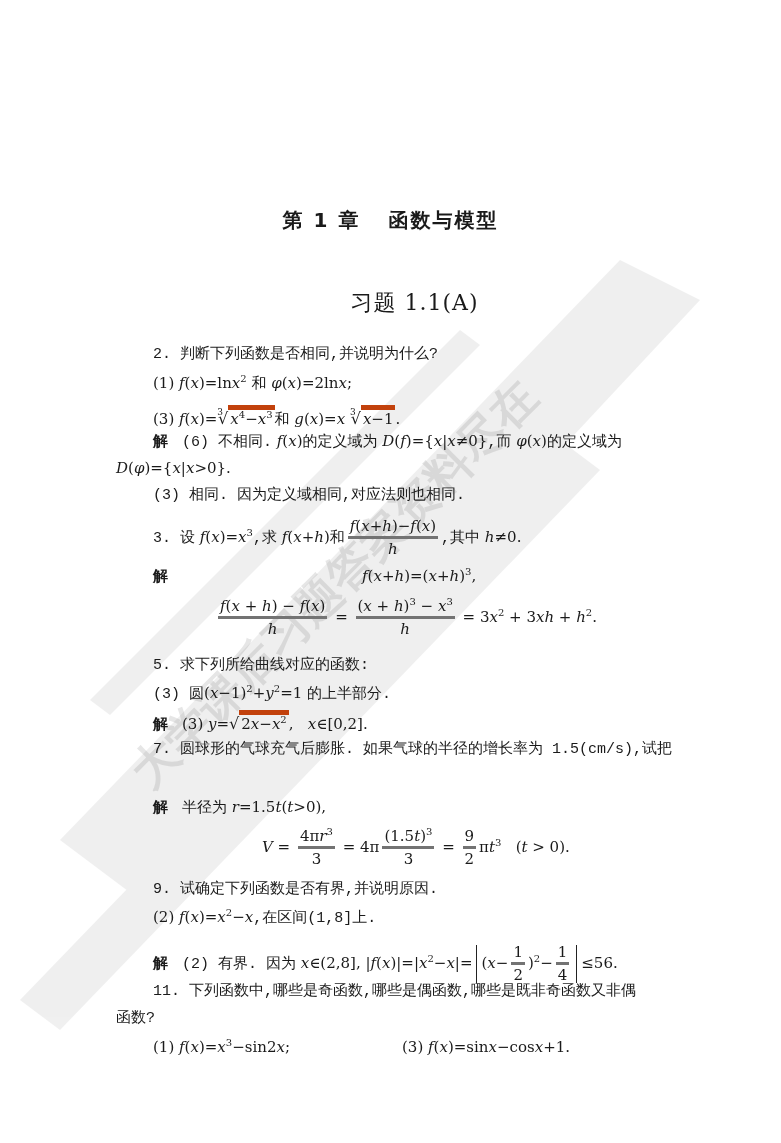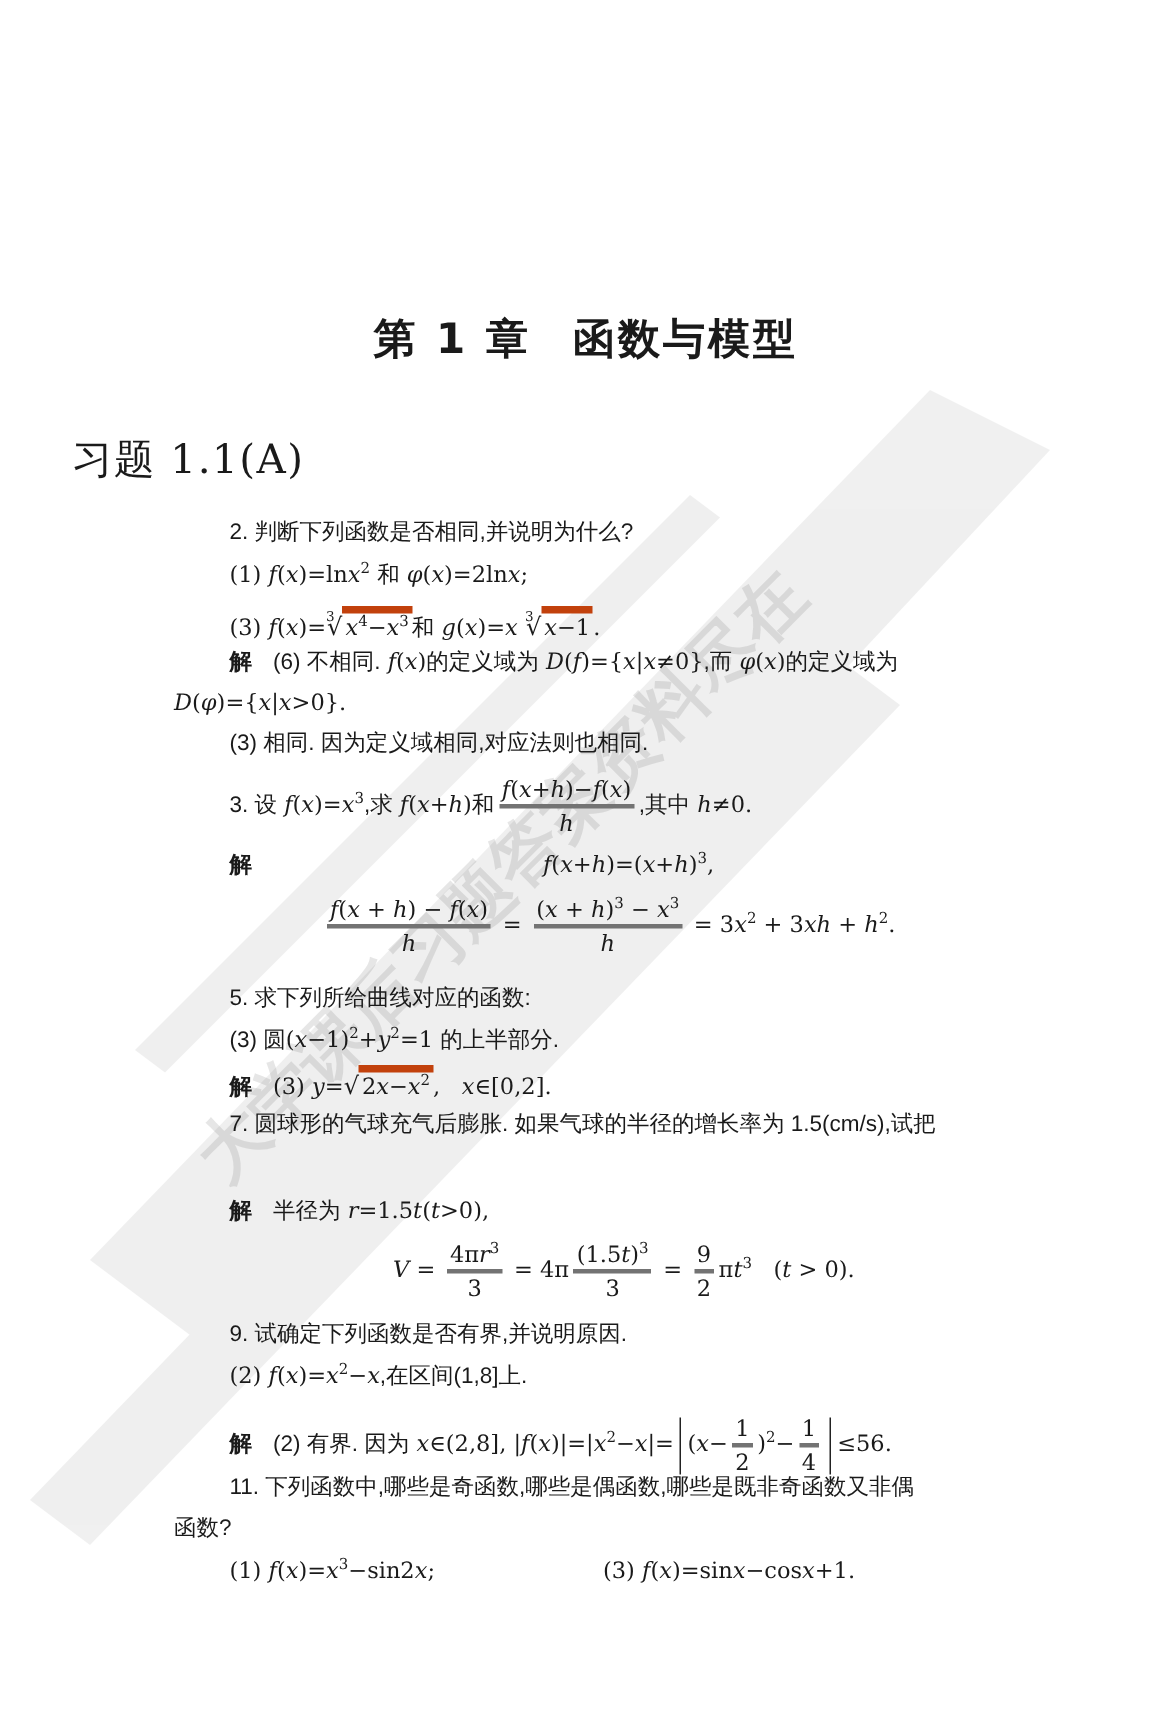--- a/index.html
+++ b/index.html
@@ -6,32 +6,32 @@
   body {
     width: 781px; height: 1143px; background: #ffffff; position: relative; overflow: hidden;
     font-family: "DejaVu Serif", "Liberation Serif", serif; color: #1a1a1a;
   }
   .watermark {
     position: absolute; left: 0; top: 0; width: 781px; height: 1143px; pointer-events: none; z-index: 0;
   }
   .page { position: absolute; left: 0; top: 0; width: 781px; height: 1143px; z-index: 1; }
   .chapter-title {
     position: absolute; top: 207px; left: 0; width: 781px; text-align: center;
-    font-family: "DejaVu Sans", "Liberation Sans", sans-serif; font-weight: bold; font-size: 28px; letter-spacing: 2px;
+    font-family: "DejaVu Sans", "Liberation Sans", sans-serif; font-weight: bold; font-size: 20px; letter-spacing: 2px;
   }
   .chapter-title .gap { display: inline-block; width: 28px; }
   .section-title {
-    position: absolute; top: 288px; left: 0; width: 781px; 
-    font-size: 27px; letter-spacing: 1px; padding-left: 48px; box-sizing: border-box;
+    position: absolute; top: 288px; left: 0; width: 781px; text-align: center;
+    font-size: 22px; letter-spacing: 1px; padding-left: 48px; box-sizing: border-box;
   }
   .line { position: absolute; font-size: 15px; white-space: nowrap; line-height: 20px; }
   .ind { left: 153px; }
   .ind0 { left: 116px; }
   .jie { font-family: "DejaVu Sans", sans-serif; font-weight: bold; margin-right: 14px; }
-  .q { font-family: Liberation Sans, sans-serif; }
+  .q { font-family: Liberation Mono, monospace; }
   i { font-style: italic; }
   sup { font-size: 10px; vertical-align: 6px; line-height: 0; }
   .frac { display: inline-flex; flex-direction: column; align-items: center; vertical-align: middle; margin: 0 3px; font-size: 15px; }
   .frac .num { border-bottom: 3px solid #737373; padding: 0 2px; line-height: 20px; }
   .frac .den { line-height: 20px; }
   .sqrt { border-top: 5px solid #c2410c; padding: 0 2px; }
   .rad { font-size: 16px; }
   .idx { font-size: 9px; vertical-align: 9px; margin-right: -5px; }
   .bigbar { display: inline-block; border-left: 1px solid #222; height: 38px; vertical-align: middle; margin: 0 4px; }
 </style>

